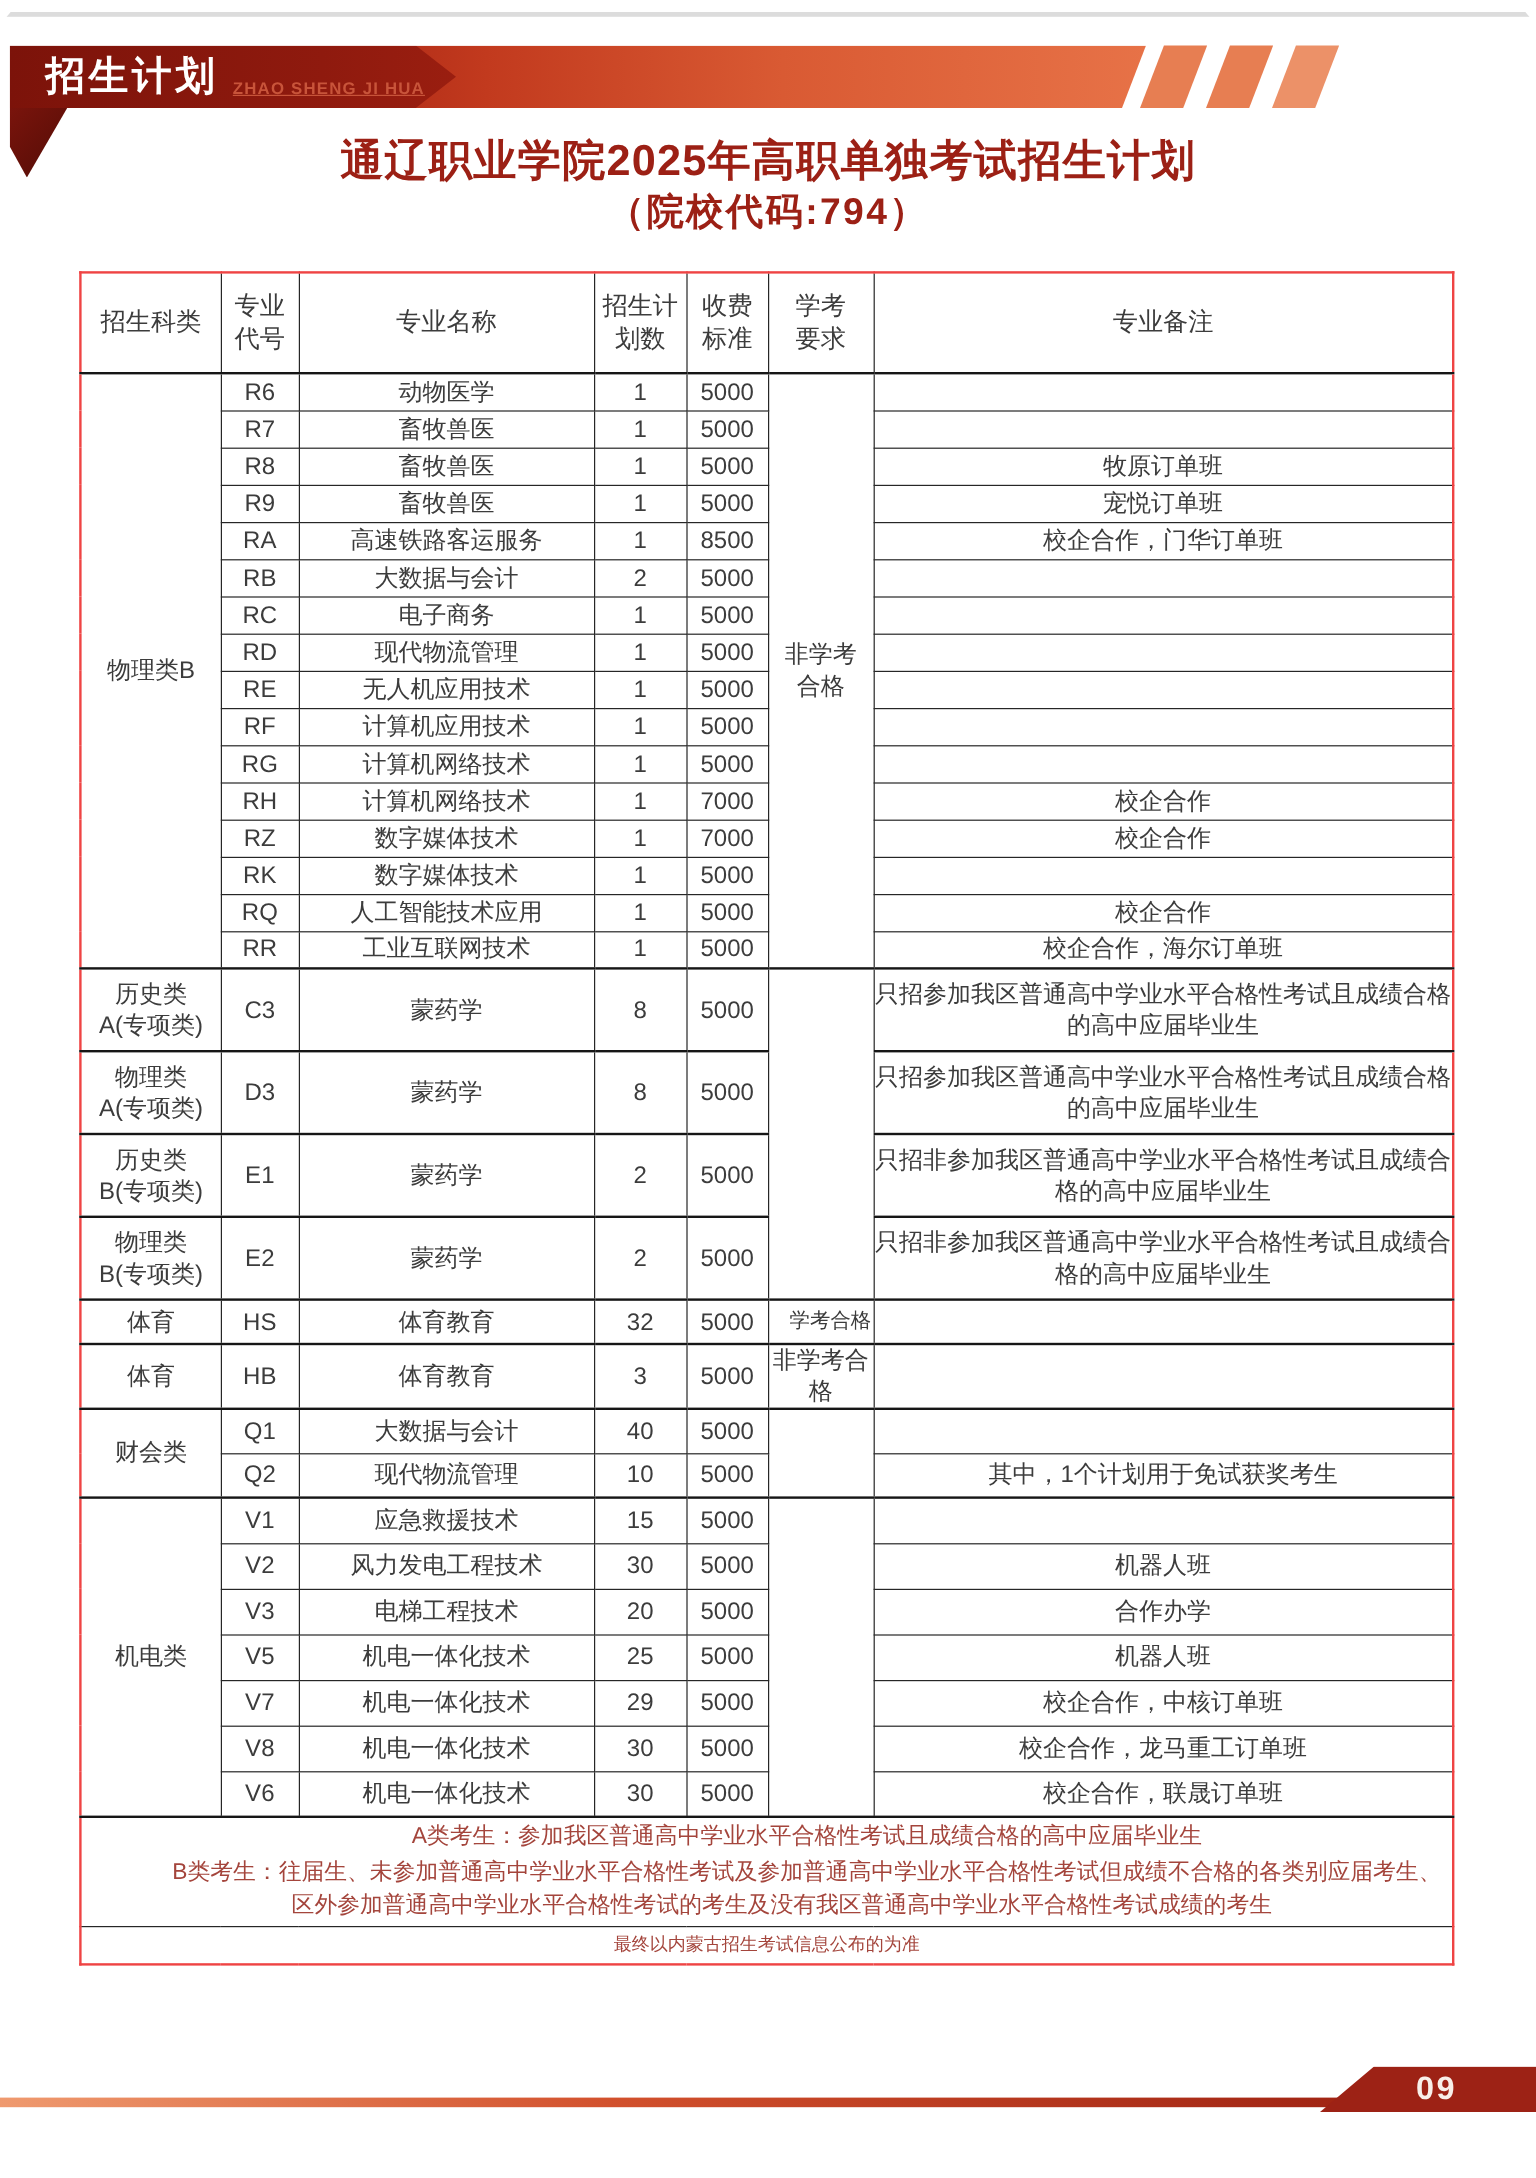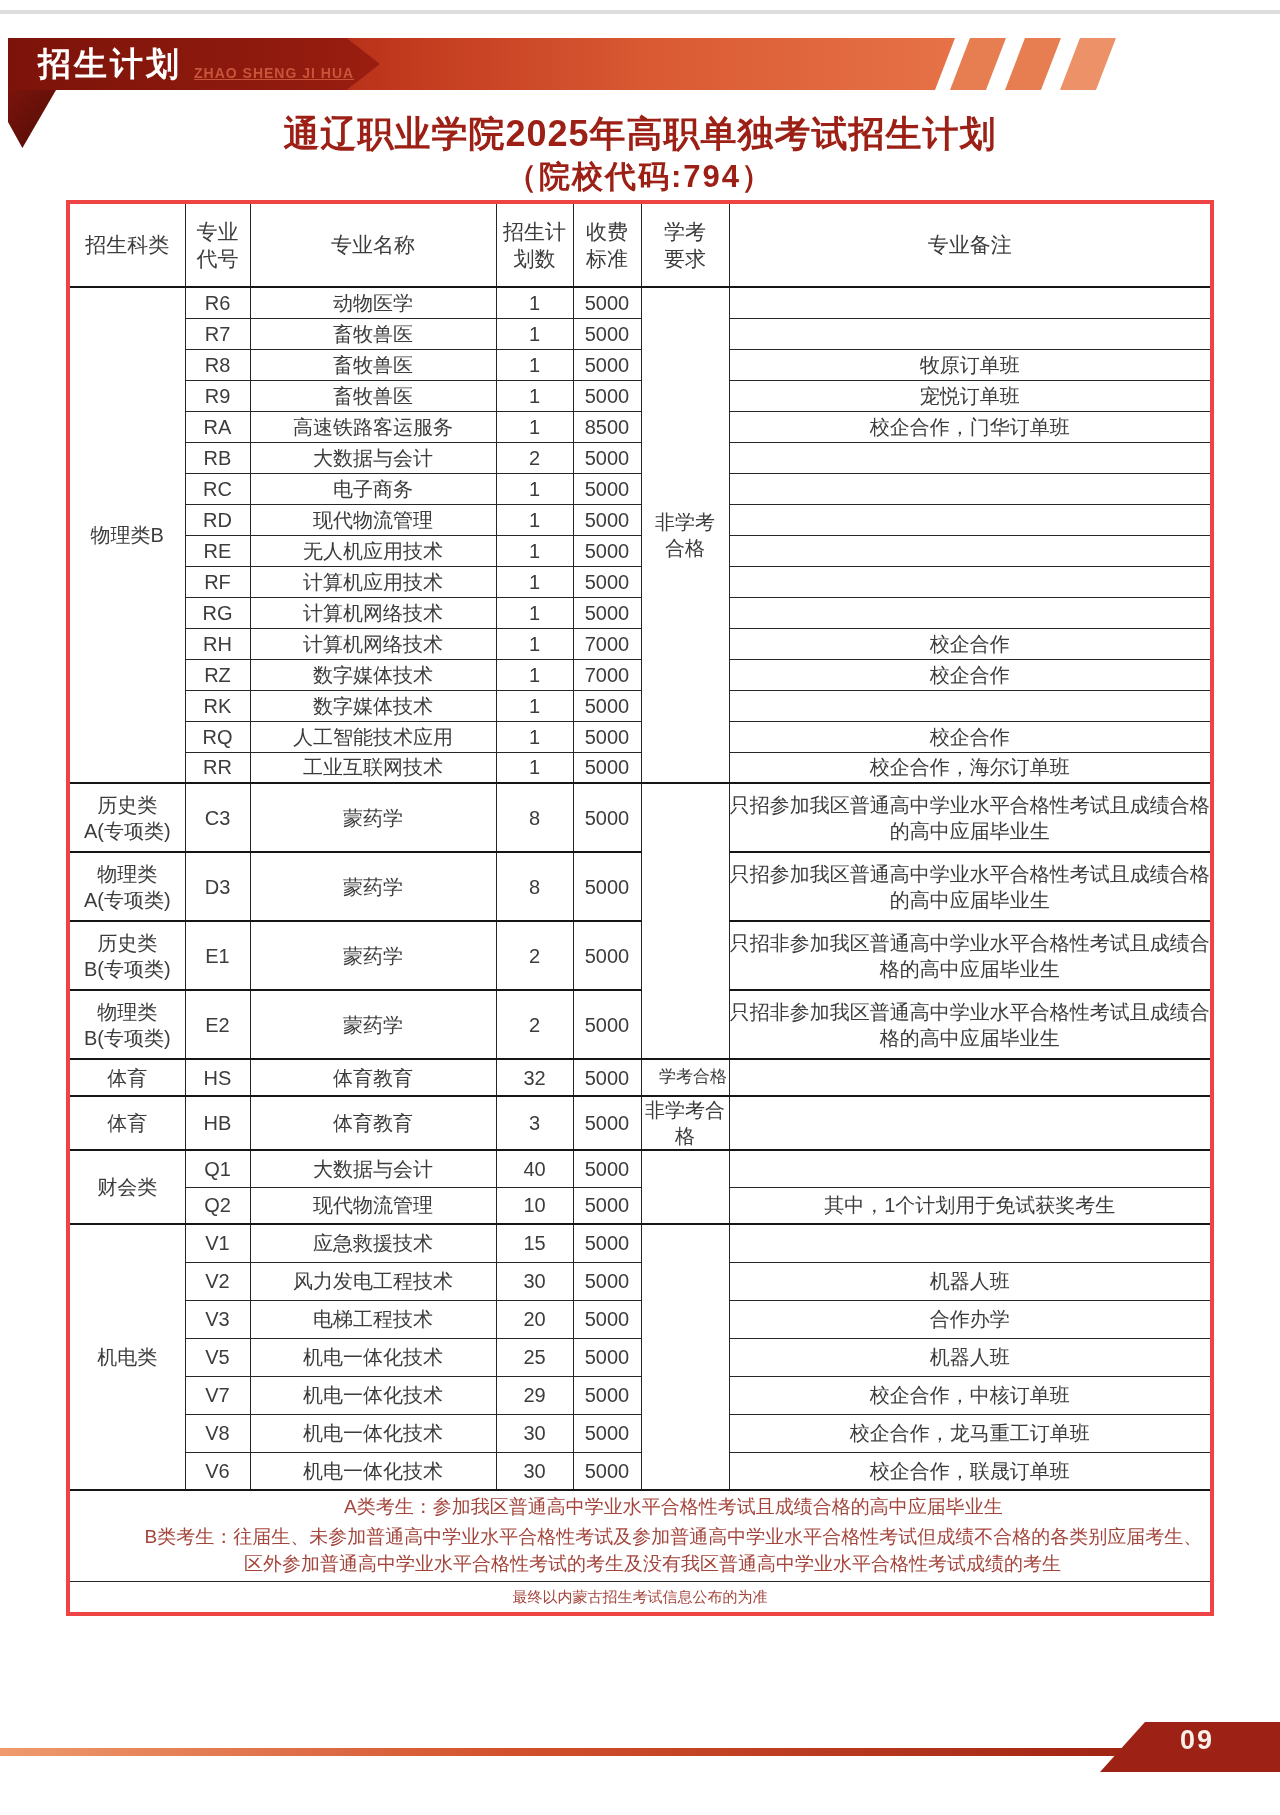--- a/index.html
+++ b/index.html
@@ -1,17 +1,17 @@
 <!DOCTYPE html>
 <html><head>
 <meta charset="utf-8">
 <style>
   html,body{margin:0;padding:0;background:#ffffff;}
   #page{position:relative;width:1280px;height:1815px;background:#ffffff;overflow:hidden;
-        font-family:"Liberation Sans", sans-serif;}
+        font-family:"Liberation Sans", sans-serif;border-radius:32px;}
 
   
   .artifact-line{position:absolute;top:10px;left:0;width:100%;height:4px;background:#dcdcdc;}
 
   
   .banner{position:absolute;left:8px;top:38px;width:947px;height:52px;
           background:linear-gradient(90deg,#8a170d 0%,#a42112 24%,#c23a1e 42%,#d95a33 68%,#e77247 100%);
           clip-path:polygon(0 0,100% 0,calc(100% - 20px) 100%,0 100%);}
   .banner-dark{position:absolute;left:0;top:0;width:372px;height:100%;
           background:linear-gradient(90deg,#7c130a 0%,#8f1a0e 70%,#9a1e10 100%);
@@ -29,43 +29,43 @@
           background:linear-gradient(135deg,#7a140c 0%,#5a0e07 80%);
           clip-path:polygon(0 0,100% 0,30% 100%,0 55%);}
 
   
   .title-line{position:absolute;left:0;width:100%;text-align:center;font-weight:bold;
           color:#9c2015;}
   .title-1{top:110px;font-size:36px;letter-spacing:1px;}
   .title-2{top:156px;font-size:31px;letter-spacing:2px;}
 
   
-  table.plan{position:absolute;left:66px;top:200px;width:1144px;border-collapse:collapse;
-          table-layout:fixed;color:#3c3c3c;border:4px solid #ef4444;}
+  table.plan{position:absolute;left:66px;top:226px;width:1144px;border-collapse:collapse;
+          table-layout:fixed;color:#3c3c3c;border:2px solid #ef4444;}
   table.plan th,table.plan td{border:1px solid #262626;text-align:center;vertical-align:middle;
           font-weight:normal;font-size:20px;line-height:1.3;padding:0;overflow:hidden;}
   table.plan thead th{height:82px;font-size:21px;border-bottom:2px solid #161616;}
   tr.h-r{height:31px;}
   tr.h-m{height:69px;}
   tr.h-s{height:37px;}
   tr.h-v{height:38px;}
   tr.sec > td{border-top:2px solid #161616;}
   .pre{white-space:pre-line;}
   .exam-small{font-size:13px;}
   .remark-long{font-size:20px;line-height:1.55;}
 
   
   td.notes-cell{text-align:left;padding:6px 14px 6px 12px;}
   td.notes-cell p{margin:3px 0;color:#a4453c;font-size:19px;line-height:1.42;text-indent:2.2em;padding-left:25px;}
   tr.final-row td{height:30px;color:#a4453c;font-size:15px;}
 
   
   .footer-line{position:absolute;left:0;top:1748px;width:1128px;height:8px;
           background:linear-gradient(90deg,#ef9a6f 0%,#d2512d 45%,#a02413 100%);}
-  .page-block{position:absolute;left:1100px;top:1722px;width:180px;height:50px;background:#9d2215;
+  .page-block{position:absolute;left:1100px;top:1722px;width:180px;height:38px;background:#9d2215;
           clip-path:polygon(25% 0,100% 0,100% 100%,0 100%);}
   .page-number{position:absolute;left:80px;top:3px;font-size:27px;font-weight:bold;
           color:#f8efe9;letter-spacing:2px;}
 </style>
 </head>
 <body>
 
 <div id="page">
 
   <div class="artifact-line"></div>

